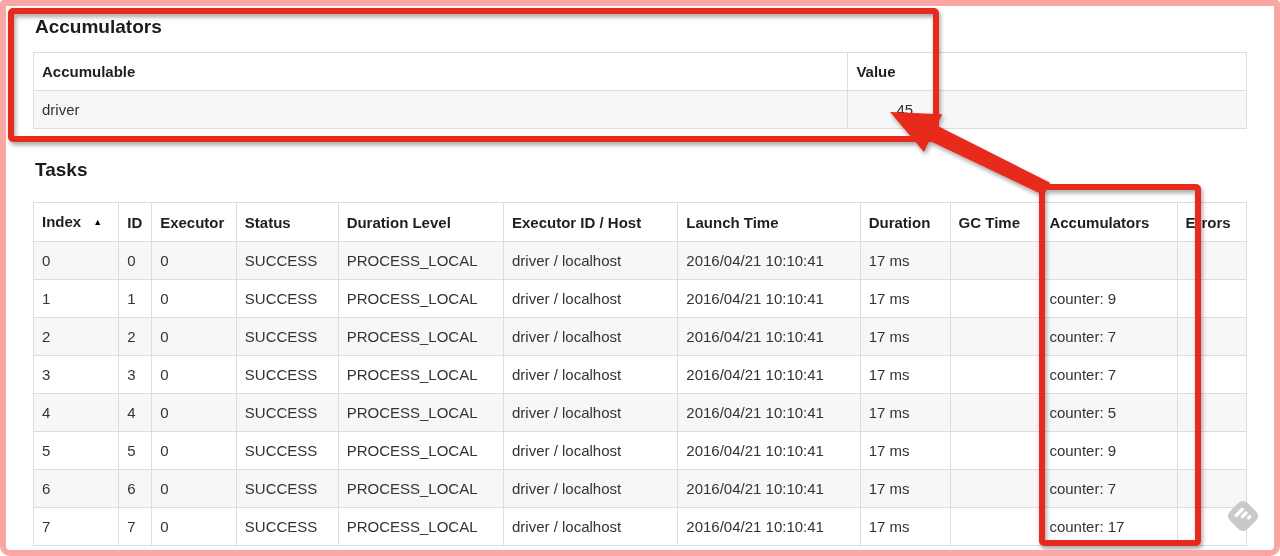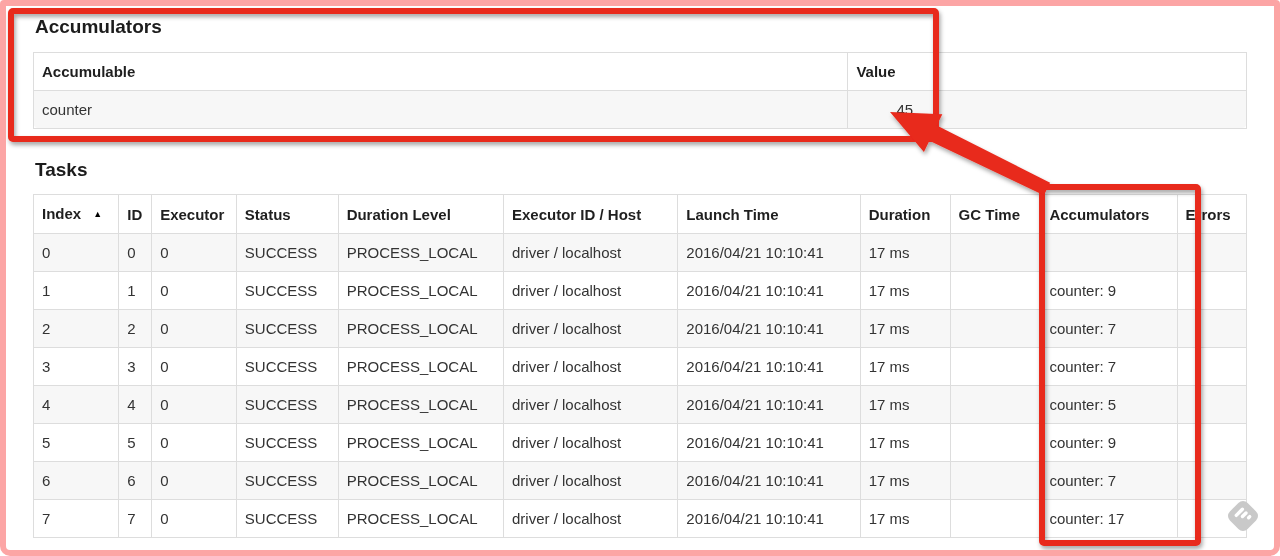--- a/index.html
+++ b/index.html
@@ -14,21 +14,21 @@
     border-radius:4px 4px 10px 10px;
     overflow:hidden;
   }
 
   .page { padding:10px 27px 0 27px; }
 
   h4.section-title {
     font-size:19px; line-height:22px; font-weight:bold; color:#1c1c1c;
     margin:0 0 14px 2px;
   }
-  h4.tasks-title { margin-top:30px; margin-bottom:13px; }
+  h4.tasks-title { margin-top:30px; margin-bottom:21px; }
 
   table.tbl {
     border-collapse:separate; border-spacing:0;
     border:1px solid #ddd; border-radius:0;
     table-layout:fixed;
     background:#fff;
   }
   .tbl th, .tbl td {
     border-left:1px solid #ddd; border-top:1px solid #ddd;
     padding:8px; font-size:15px; line-height:21px;
@@ -65,21 +65,21 @@
           <col style="width:403px">
         </colgroup>
       <thead>
         <tr>
           <th>Accumulable</th>
           <th>Value</th>
         </tr>
       </thead>
       <tbody>
         <tr>
-          <td>counter</td>
+          <td>driver</td>
           <td>45</td>
         </tr>
       </tbody>
     </table>
 
     <h4 class="section-title tasks-title">Tasks</h4>
 
     <table class="tbl">
       <colgroup>
         <col style="width:85px">

